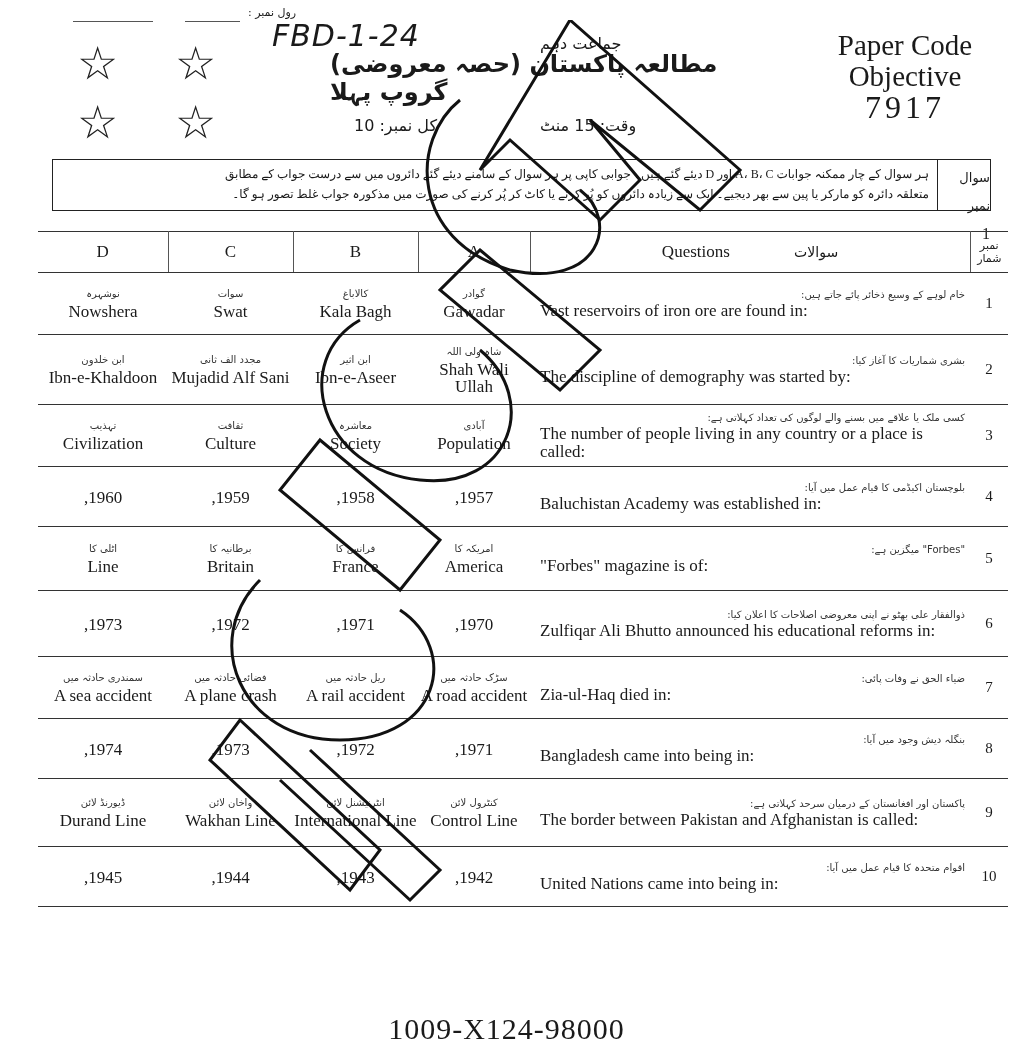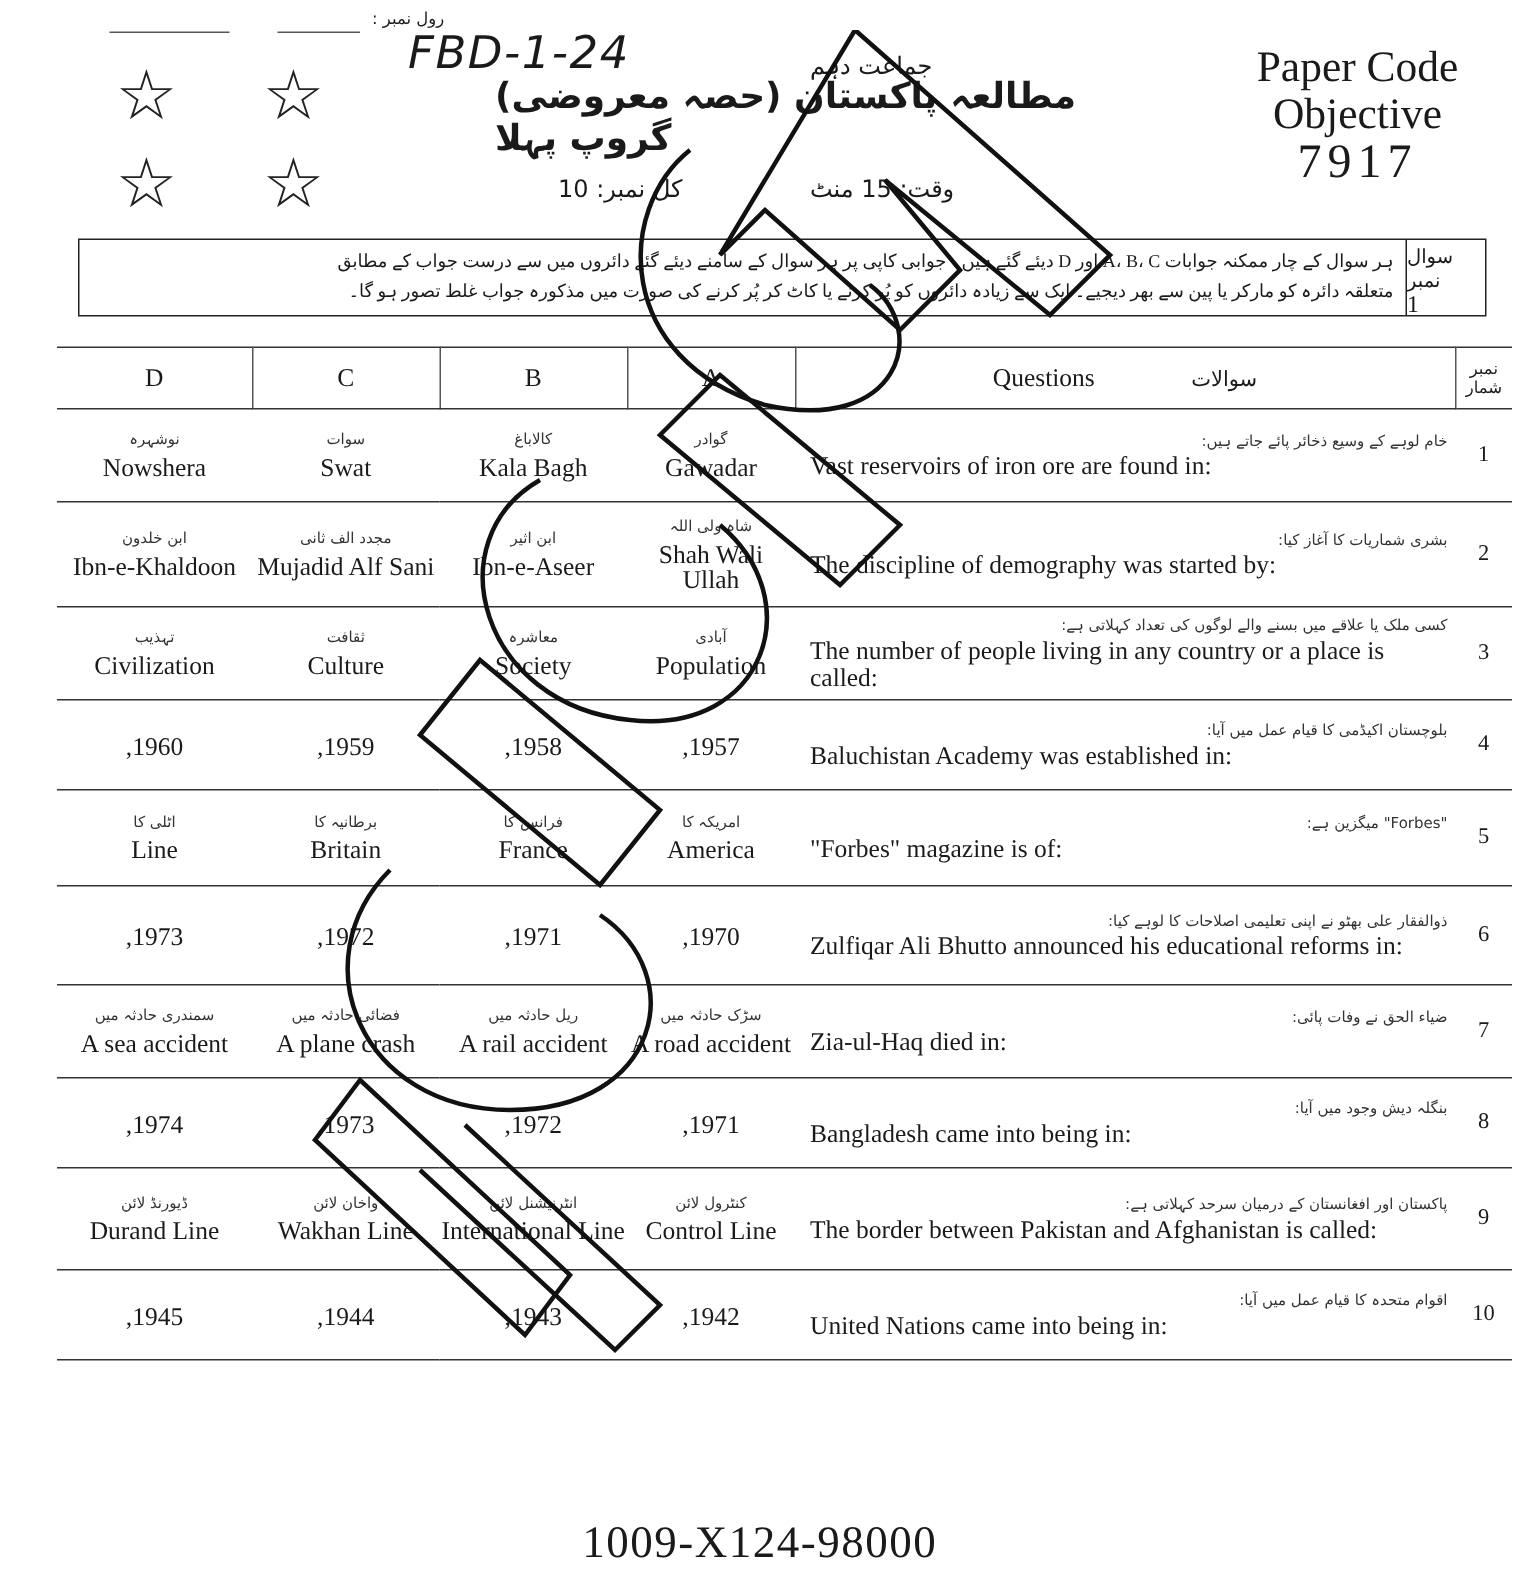--- a/index.html
+++ b/index.html
@@ -6,21 +6,21 @@
   body { width:1013px; height:1061px; position:relative; overflow:hidden;
          font-family:"Liberation Serif", serif; color:#1a1a1a; }
   .abs { position:absolute; }
   .star { font-size:46px; line-height:46px; color:#222; font-family:"DejaVu Sans", sans-serif; }
   .urdu { font-family:"DejaVu Sans", sans-serif; direction:rtl; }
   .hand { font-family:"DejaVu Sans", sans-serif; font-style:italic; font-size:30px; letter-spacing:1px; }
   .hdr-right { text-align:center; font-size:29px; line-height:31px; }
   .code { font-size:32px; letter-spacing:4px; }
   .instr-box { left:52px; top:159px; width:937px; height:50px; border:1.5px solid #222; display:flex; }
   .instr-text { flex:1; padding:4px 8px; font-size:12px; line-height:20px; text-align:right; direction:rtl; }
-  .instr-num { width:52px; border-left:1.5px solid #222; text-align:left; font-size:13px; line-height:16px; padding-top:4px; }
+  .instr-num { width:52px; border-left:1.5px solid #222; text-align:right; font-size:13px; line-height:28px; padding-top:4px; }
   table.q { position:absolute; left:38px; top:231px; width:970px; border-collapse:collapse; table-layout:fixed; }
   table.q td, table.q th { border-bottom:1px solid #333; font-weight:normal; vertical-align:middle; }
   table.q th { border-top:1.5px solid #333; height:38px; font-size:17px; }
   th.colD, th.colC, th.colB, th.colA { border-right:1px solid #555; }
   th.qhead { border-right:1px solid #555; }
   .opt { text-align:center; font-size:17px; line-height:17px; }
   .opt .ur { display:block; font-family:"DejaVu Sans", sans-serif; font-size:10px; line-height:14px; margin-bottom:2px; color:#333; }
   .qcell { padding-left:10px; font-size:17px; line-height:18px; }
   .qcell .ur { display:block; text-align:right; direction:rtl; font-family:"DejaVu Sans", sans-serif; font-size:10px; line-height:15px; color:#333; padding-right:4px; }
   .num { text-align:center; font-size:15px; }
@@ -36,21 +36,21 @@
 
 <div class="abs star" style="left:77px;top:40px;">☆</div>
 <div class="abs star" style="left:175px;top:40px;">☆</div>
 <div class="abs star" style="left:77px;top:99px;">☆</div>
 <div class="abs star" style="left:175px;top:99px;">☆</div>
 
 <div class="abs hand" style="left:272px;top:18px;">FBD-1-24</div>
 <div class="abs urdu" style="left:540px;top:34px;font-size:16px;">جماعت دہم</div>
 <div class="abs urdu" style="left:330px;top:50px;width:410px;font-size:24px;font-weight:bold;text-align:left;">مطالعہ پاکستان (حصہ معروضی) گروپ پہلا</div>
 <div class="abs urdu" style="left:540px;top:116px;font-size:16px;">وقت: 15 منٹ</div>
-<div class="abs urdu" style="left:372px;top:116px;font-size:16px;">کل نمبر: 10</div>
+<div class="abs urdu" style="left:354px;top:116px;font-size:16px;">کل نمبر: 10</div>
 
 <div class="abs hdr-right" style="left:820px;top:30px;width:170px;">
   <div>Paper Code</div>
   <div>Objective</div>
   <div class="code">7917</div>
 </div>
 
 <div class="abs instr-box">
   <div class="instr-text">
     <div>ہر سوال کے چار ممکنہ جوابات A، B، C اور D دیئے گئے ہیں۔ جوابی کاپی پر ہر سوال کے سامنے دیئے گئے دائروں میں سے درست جواب کے مطابق</div>
@@ -123,21 +123,21 @@
         <td class="opt"><span class="ur">فرانس کا</span><span>France</span></td>
         <td class="opt"><span class="ur">امریکہ کا</span><span>America</span></td>
         <td class="qcell"><span class="ur">"Forbes" میگزین ہے:</span><span>"Forbes" magazine is of:</span></td>
         <td class="num">5</td>
       </tr>
       <tr style="height: 66px;">
         <td class="opt"><span class="ur"></span><span>,1973</span></td>
         <td class="opt"><span class="ur"></span><span>,1972</span></td>
         <td class="opt"><span class="ur"></span><span>,1971</span></td>
         <td class="opt"><span class="ur"></span><span>,1970</span></td>
-        <td class="qcell"><span class="ur">ذوالفقار علی بھٹو نے اپنی تعلیمی اصلاحات کا لوہے کیا:</span><span>Zulfiqar Ali Bhutto announced his educational reforms in:</span></td>
+        <td class="qcell"><span class="ur">ذوالفقار علی بھٹو نے اپنی معروضی اصلاحات کا اعلان کیا:</span><span>Zulfiqar Ali Bhutto announced his educational reforms in:</span></td>
         <td class="num">6</td>
       </tr>
       <tr style="height: 62px;">
         <td class="opt"><span class="ur">سمندری حادثہ میں</span><span>A sea accident</span></td>
         <td class="opt"><span class="ur">فضائی حادثہ میں</span><span>A plane crash</span></td>
         <td class="opt"><span class="ur">ریل حادثہ میں</span><span>A rail accident</span></td>
         <td class="opt"><span class="ur">سڑک حادثہ میں</span><span>A road accident</span></td>
         <td class="qcell"><span class="ur">ضیاء الحق نے وفات پائی:</span><span>Zia-ul-Haq died in:</span></td>
         <td class="num">7</td>
       </tr>

